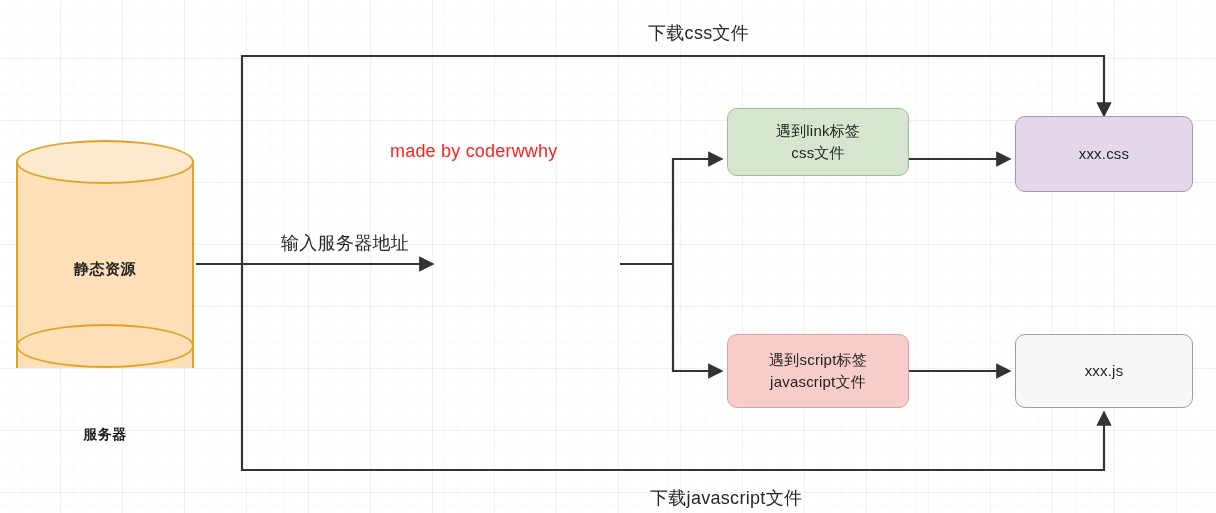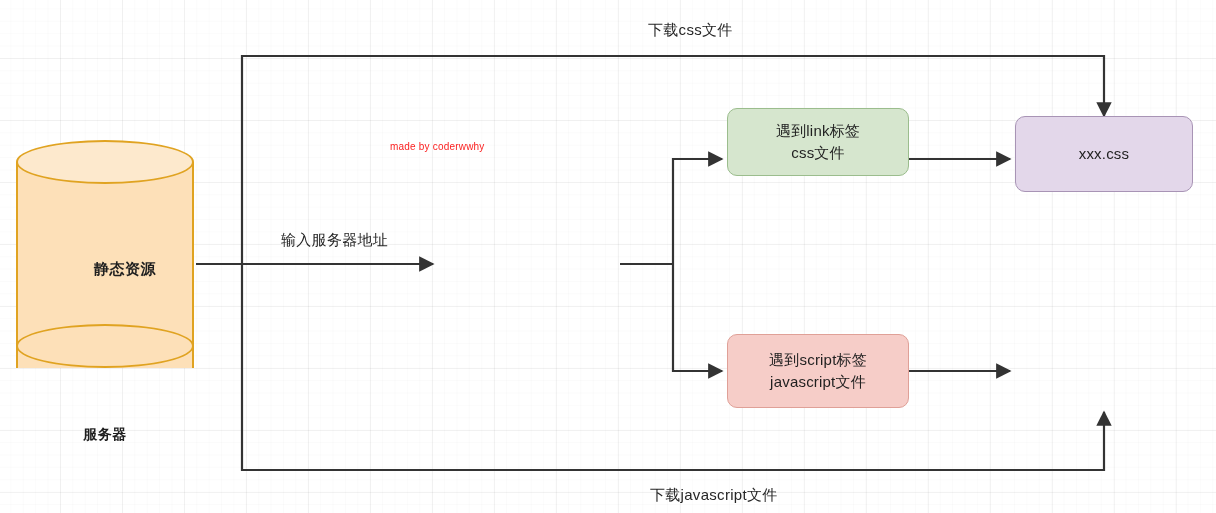--- a/index.html
+++ b/index.html
@@ -115,45 +115,44 @@
   }
   .cyl-label {
     position: absolute;
     left: 0; top: 120px;
     width: 178px;
     text-align: center;
     font-size: 15px;
     color: #1f1f1f;
     font-weight: 600;
     letter-spacing: .5px;
-    padding-left: 20px;
   }
 
   
   .edge-label {
     position: absolute;
-    font-size: 15px;
+    font-size: 18px;
     color: #262626;
     white-space: nowrap;
     letter-spacing: .3px;
   }
   .server-caption {
     position: absolute;
     left: 16px; top: 426px;
     width: 178px;
     text-align: center;
     font-size: 14px;
     color: #1f1f1f;
     font-weight: 600;
     letter-spacing: .5px;
   }
   .watermark {
     position: absolute;
     left: 390px; top: 141px;
-    font-size: 10px;
+    font-size: 18px;
     color: #fb2121;
     white-space: nowrap;
     letter-spacing: .2px;
   }
   .lbl-css-top   { left: 648px; top: 21px; }
   .lbl-js-bottom { left: 650px; top: 486px; }
   .lbl-input     { left: 281px; top: 231px; }
 </style>
 </head>
 <body>
@@ -202,20 +201,23 @@
     <div>
       <span class="lbl">遇到script标签</span>
       <span class="lbl">javascript文件</span>
     </div>
   </div>
 
   <div class="node n-css">
     <span class="lbl">xxx.css</span>
   </div>
 
+  <div class="node n-js">
+    <span class="lbl">xxx.js</span>
+  </div>
 
   <div class="edge-label lbl-css-top">下载css文件</div>
   <div class="edge-label lbl-js-bottom">下载javascript文件</div>
   <div class="edge-label lbl-input">输入服务器地址</div>
 
   <div class="watermark">made by coderwwhy</div>
 
 </div>
 
 </body></html>

